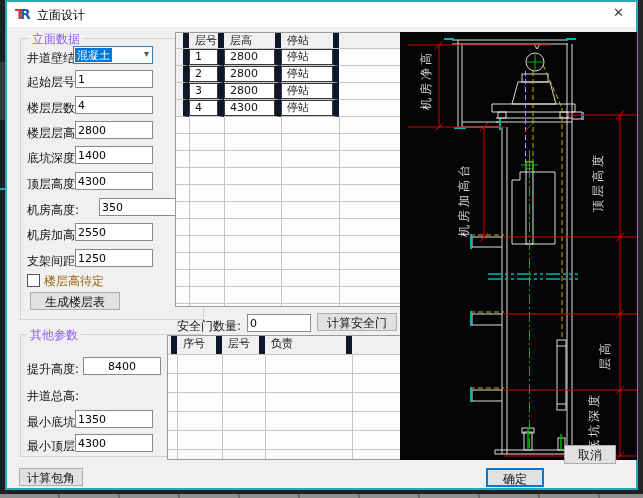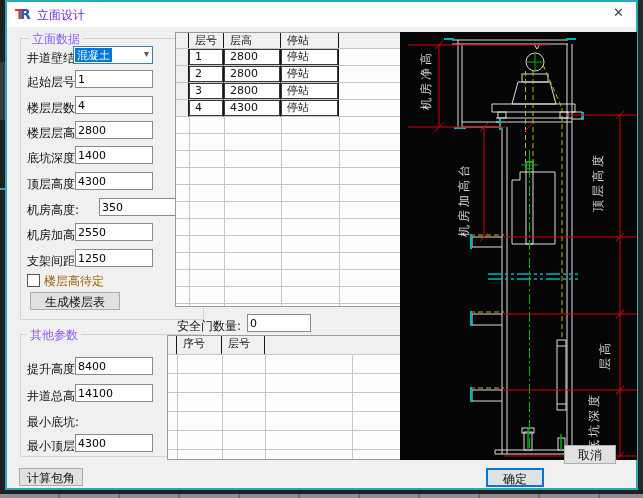--- a/index.html
+++ b/index.html
@@ -13,21 +13,21 @@
   .bg-bottom .bar{position:absolute;left:0;top:4px;width:643px;height:4px;background:
      repeating-linear-gradient(to right,#8f8f8f 0 58px,#6d6d6d 58px 60px);}
 
   
   .dialog{position:absolute;left:5px;top:0;width:633px;height:490px;background:#f0f0f0;
           border:2px solid #2aa8b8;box-sizing:border-box;}
   .titlebar{position:absolute;left:0;top:0;width:100%;height:25px;background:#ffffff;}
   .logo{position:absolute;left:8px;top:4px;width:18px;height:16px;font-weight:bold;font-size:14px;}
   .logo .t{position:absolute;left:0;top:0;color:#d43b2f;}
   .logo .r{position:absolute;left:5px;top:0;color:#2757a8;}
-  .title-text{position:absolute;left:30px;top:5px;font-size:12px;color:#6d28d9;}
+  .title-text{position:absolute;left:30px;top:5px;font-size:12px;color:#000000;}
   .close-btn{position:absolute;right:12px;top:3px;font-size:13px;color:#444;cursor:default;}
 
   
   .groupbox{position:absolute;border:1px solid #d2d2d2;background:transparent;box-sizing:border-box;}
   .group-title{position:absolute;font-size:12px;color:#8b5cf6;background:#f0f0f0;padding:0 3px;font-family:Liberation Mono, monospace;}
 
   .flabel{position:absolute;font-size:12px;color:#111;white-space:nowrap;}
   .finput{position:absolute;width:72px;height:16px;border:1px solid #8a8a8a;background:#fff;
           font-size:11px;font-family:inherit;padding:0 2px;box-sizing:content-box;}
   .combo{position:absolute;left:66px;top:44px;width:80px;height:18px;border:1px solid #3c7fb1;background:#fff;box-sizing:border-box;}
@@ -42,21 +42,21 @@
        text-align:center;box-sizing:border-box;cursor:default;font-family:inherit;}
   .btn.default{border:2px solid #0078d7;}
 
   
   .dtable{position:absolute;background:#fdfdfd;border:1px solid #9a9a9a;box-sizing:border-box;overflow:hidden;}
   .trow{display:flex;width:100%;box-sizing:border-box;}
   .t1 .trow{height:17px;}
   .t2 .trow{height:19px;}
   .trow.thead{background:#f0f0f0;border-bottom:1px solid #c6c6c6;}
   .t1 .trow.thead{height:16px;}
-  .tc{border-right:1px solid #0f172a;box-sizing:border-box;font-size:11px;color:#111;
+  .tc{border-right:6px solid #0f172a;box-sizing:border-box;font-size:11px;color:#111;
       line-height:16px;padding-left:6px;overflow:hidden;white-space:nowrap;}
   .trow:not(.thead) .tc{border-bottom:1px solid #c6c6c6;}
   .tc.rowhdr{background:#f0f0f0;padding:0;}
   .t1 .c0{width:13px;} .t1 .c1{width:35px;} .t1 .c2{width:57px;} .t1 .c3{width:58px;} .t1 .c4{width:65px;border-right:none;}
   .t2 .c0{width:9px;}  .t2 .c1{width:45px;} .t2 .c2{width:43px;} .t2 .c3{width:87px;} .t2 .c4{width:48px;border-right:none;}
   .cellbox{border:1px solid #3a3a3a;background:#fff;height:100%;box-sizing:border-box;
            margin-left:-6px;padding-left:5px;line-height:14px;font-size:11px;}
   .filler{width:100%;}
   .t1 .filler{height:189px;background-image:
       repeating-linear-gradient(to bottom,transparent 0 16px,#c6c6c6 16px 17px),
@@ -135,26 +135,26 @@
       <span class="checkbox"></span>
       <span class="checkbox-label">楼层高待定</span>
     </div>
 
     <button class="btn" style="left:23px;top:290px;width:90px;height:18px;">生成楼层表</button>
 
     <div class="groupbox" style="left:13px;top:332px;width:184px;height:123px;"></div>
     <span class="group-title" style="left:20px;top:325px;">其他参数</span>
 
     <span class="flabel" style="left:20px;top:359px;">提升高度:</span>
-    <input class="finput" style="left: 68px; top: 355px;" value="8400">
+    <input class="finput" style="left: 76px; top: 355px; text-align: center;" value="8400">
 
     <span class="flabel" style="left:20px;top:386px;">井道总高:</span>
-    <input class="finput" style="left: 68px; top: 382px;" value="14100">
 
     <span class="flabel" style="left:20px;top:412px;">最小底坑:</span>
+    <input class="finput" style="left: 68px; top: 408px;" value="1350">
 
     <span class="flabel" style="left:20px;top:436px;">最小顶层:</span>
     <input class="finput" style="left: 68px; top: 432px;" value="4300">
 
     <button class="btn" style="left:12px;top:466px;width:64px;height:18px;">计算包角</button>
 
     <div class="dtable t1" style="left:168px;top:30px;width:230px;height:275px;">
       <div class="trow thead">
         <div class="tc c0 rowhdr"></div>
         <div class="tc c1">层号</div>
@@ -212,26 +212,28 @@
         <div class="tc c3">
             <div class="cellbox">停站</div>
           </div>
         <div class="tc c4"></div>
       </div>
       <div class="filler"></div>
     </div>
 
     <span class="flabel" style="left:170px;top:316px;">安全门数量:</span>
     <input class="finput" style="left: 240px; top: 312px; width: 58px;" value="0">
+    <button class="btn" style="left:310px;top:311px;width:80px;height:18px;">计算安全门</button>
 
     <div class="dtable t2" style="left:160px;top:333px;width:234px;height:125px;">
       <div class="trow thead">
         <div class="tc c0 rowhdr"></div>
         <div class="tc c1">序号</div>
         <div class="tc c2">层号</div>
+        <div class="tc c3">负责</div>
         <div class="tc c4"></div>
       </div>
       <div class="filler"></div>
     </div>
 
     <div class="cad">
       <svg viewBox="0 0 237 428">
 
         <g stroke="#dcdcdc" fill="none" stroke-width="1">
           <path d="M52,8 H168 M52,12 H168"></path>

